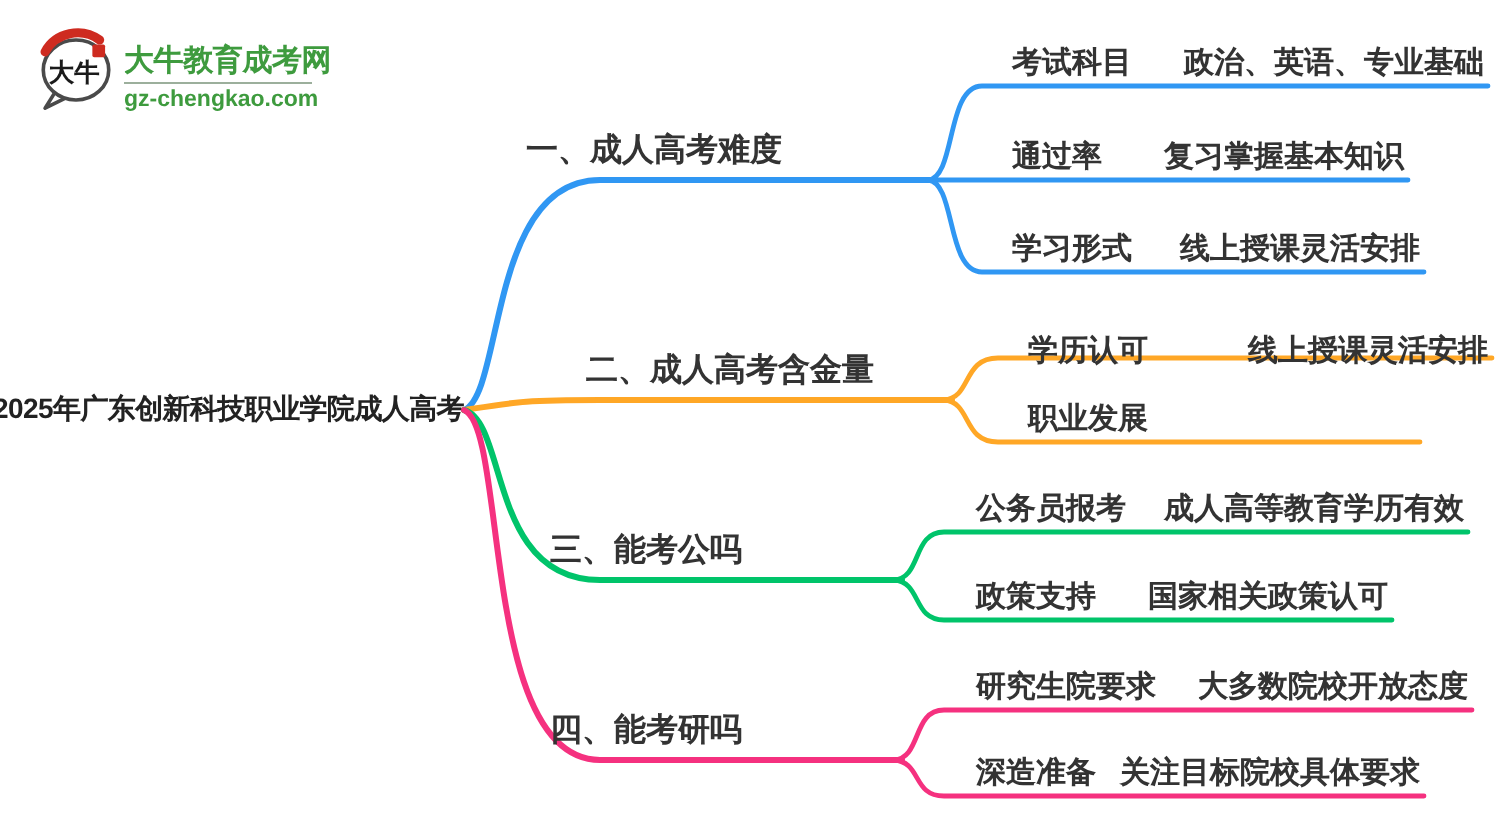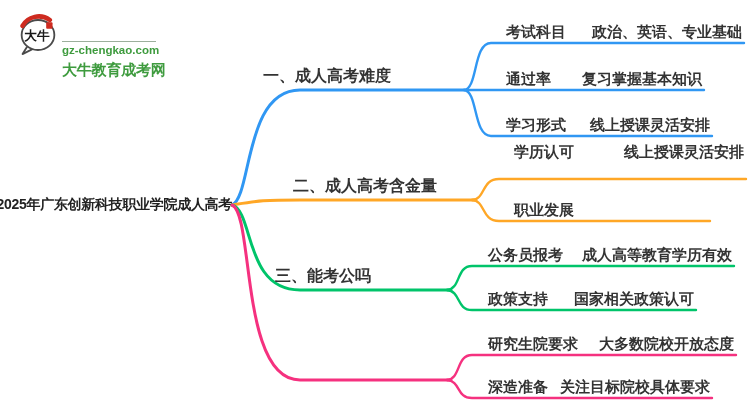--- a/index.html
+++ b/index.html
@@ -16,21 +16,21 @@
     position:absolute;font-size:16px;font-weight:600;
     color:#333;height:20px;line-height:20px;white-space:nowrap;
   }
   .leaf-row{
     position:absolute;display:flex;justify-content:space-between;align-items:flex-end;
     font-size:15px;font-weight:600;color:#333;height:20px;line-height:20px;
     padding-left:14px;padding-right:2px;box-sizing:border-box;white-space:nowrap;
   }
   .brand{position:absolute;left:0;top:0;width:220px;height:70px;padding-left:11px;}
   .brand-icon{position:absolute;left:18px;top:14px;}
-  .brand-title{position:absolute;left:62px;top:21px;font-size:15px;font-weight:700;color:#3E9B3E;letter-spacing:-0.2px;margin-top:40px;}
+  .brand-title{position:absolute;left:62px;top:21px;font-size:15px;font-weight:700;color:#3E9B3E;letter-spacing:-0.2px;}
   .brand-divider{position:absolute;left:62px;top:41px;width:94px;height:1px;background:#9caf9c;}
   .brand-url{position:absolute;left:62px;top:44px;font-size:11.5px;font-weight:700;color:#3E9B3E;}
 </style>
 </head>
 <body>
 
 <div class="stage">
 
   <svg class="mindmap-svg" width="750" height="410" viewBox="0 0 750 410" fill="none">
 
@@ -63,35 +63,36 @@
     <div class="brand-title">大牛教育成考网</div>
     <div class="brand-divider"></div>
     <div class="brand-url">gz-chengkao.com</div>
   </div>
 
   <div class="root-label">2025年广东创新科技职业学院成人高考</div>
 
   <div class="branch-label" style="left:263px;top:66px;width:200px">一、成人高考难度</div>
   <div class="branch-label" style="left:293px;top:176px;width:200px">二、成人高考含金量</div>
   <div class="branch-label" style="left:275px;top:266px;width:200px">三、能考公吗</div>
+  <div class="branch-label" style="left:275px;top:356px;width:200px">四、能考研吗</div>
 
   <div class="leaf-row" style="left:492px;top:22px;width:252px">
     <span>考试科目</span>
     <span>政治、英语、专业基础</span>
   </div>
   <div class="leaf-row" style="left:492px;top:69px;width:212px">
     <span>通过率</span>
     <span>复习掌握基本知识</span>
   </div>
   <div class="leaf-row" style="left:492px;top:115px;width:220px">
     <span>学习形式</span>
     <span>线上授课灵活安排</span>
   </div>
 
-  <div class="leaf-row" style="left:500px;top:142px;width:246px">
+  <div class="leaf-row" style="left:500px;top:166px;width:246px">
     <span>学历认可</span>
     <span>线上授课灵活安排</span>
   </div>
   <div class="leaf-row" style="left:500px;top:200px;width:210px">
     <span>职业发展</span>
   </div>
 
   <div class="leaf-row" style="left:474px;top:245px;width:260px">
     <span>公务员报考</span>
     <span>成人高等教育学历有效</span>

